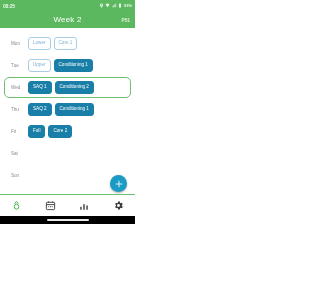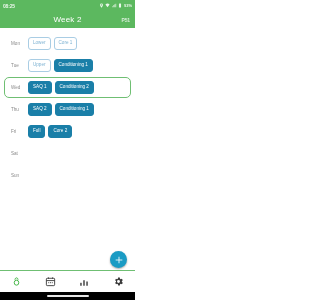--- a/index.html
+++ b/index.html
@@ -2,21 +2,21 @@
 <html><head>
 <meta charset="utf-8">
 <style>
   * { box-sizing: border-box; margin: 0; padding: 0; }
   html, body {
     width: 135px; height: 300px;
     font-family: "Liberation Sans", sans-serif;
     background: #ffffff;
     overflow: hidden;
   }
-  .phone { position: relative; width: 135px; height: 300px; display: flex; flex-direction: column; background:#fff; }
+  .phone { position: relative; width: 135px; height: 224px; display: flex; flex-direction: column; background:#fff; }
 
   
   .statusbar {
     height: 11px;
     background: #5cb85f;
     display: flex; align-items: center; justify-content: space-between;
     padding: 0 3px;
     flex: 0 0 auto;
   }
   .status-time { font-size: 5px; color: #eaf6ea; letter-spacing: -0.2px; font-weight: 700; }

